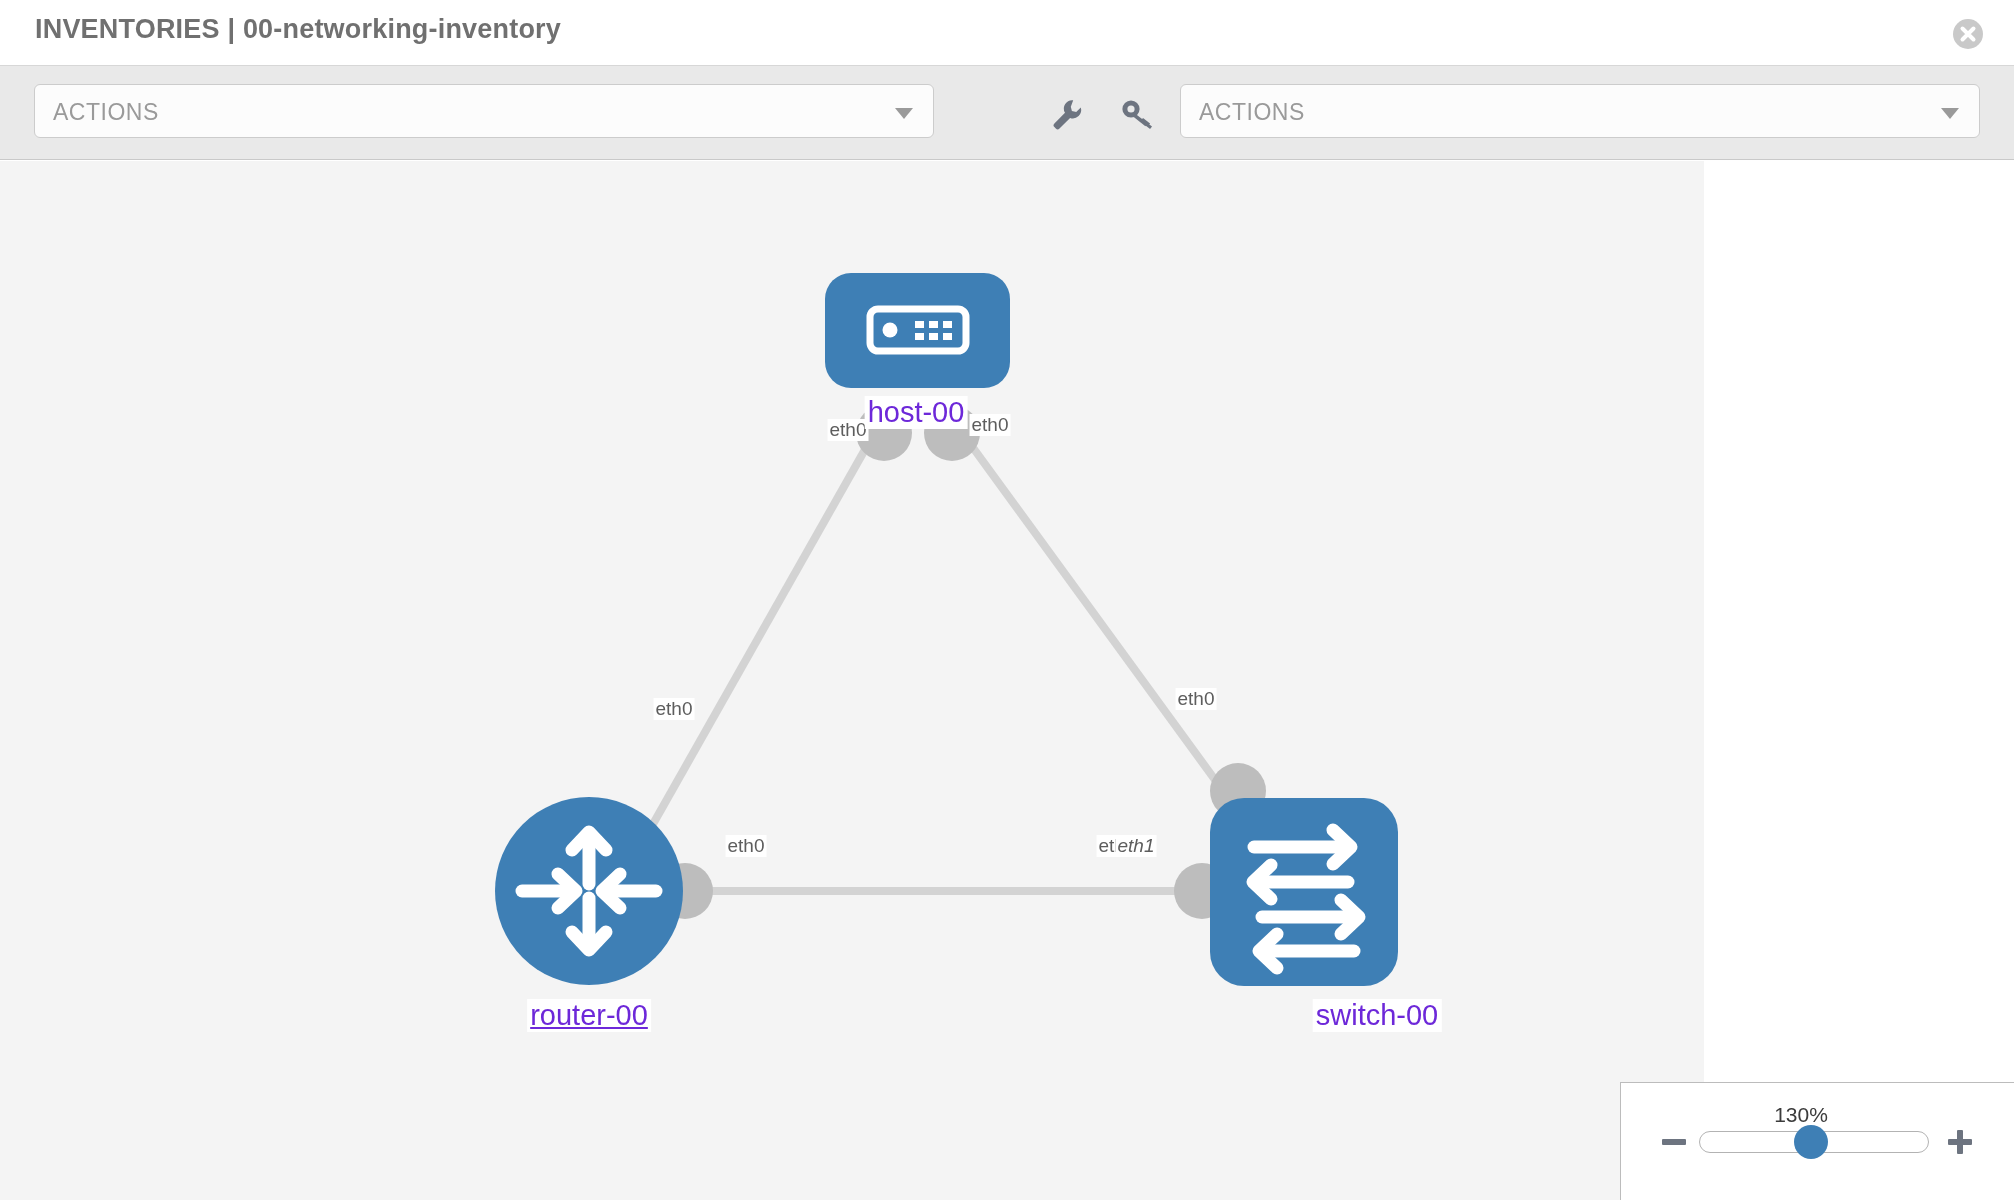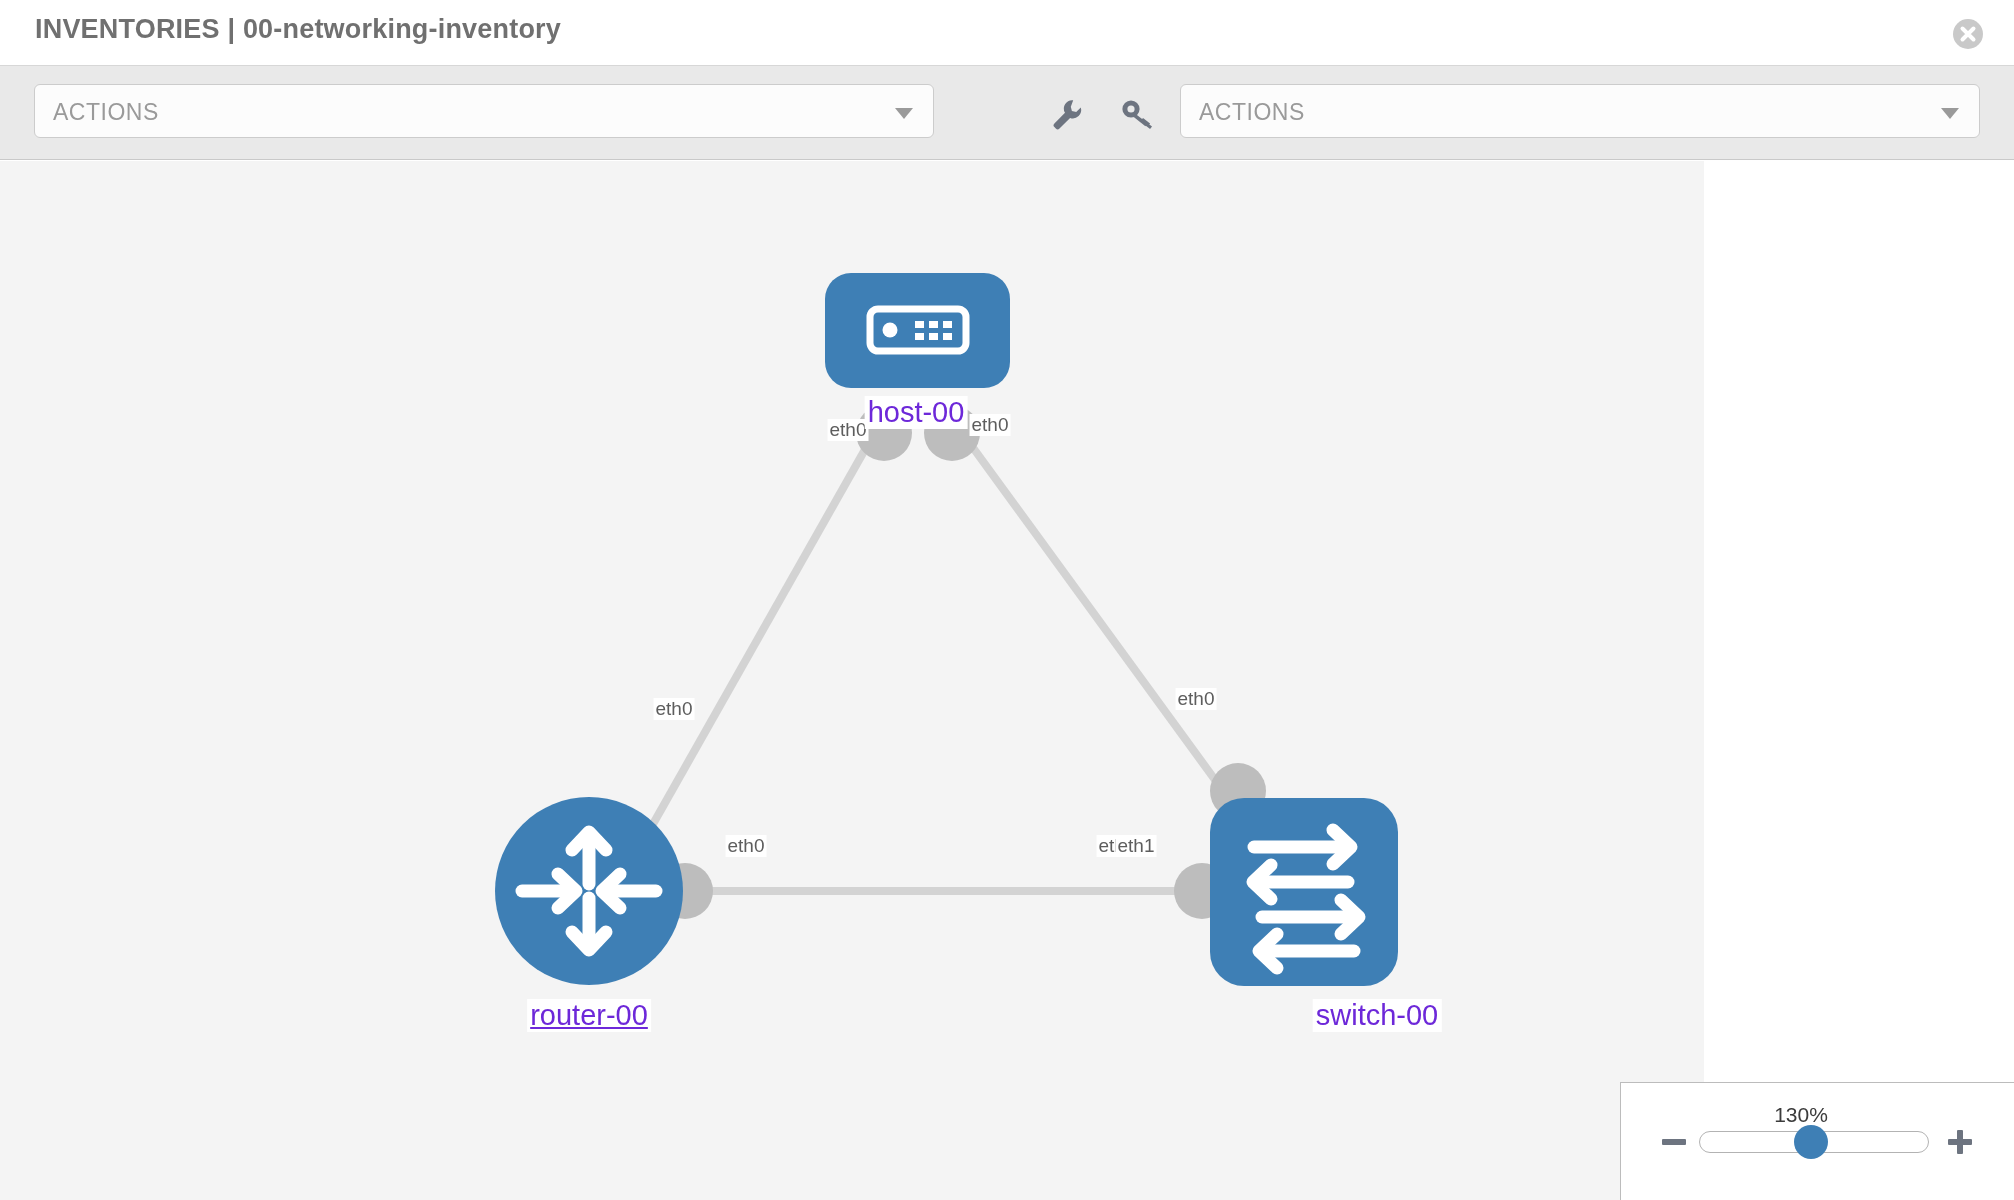--- a/index.html
+++ b/index.html
@@ -308,21 +308,21 @@
   <div class="iface-label" style="left:990px; top:253px;">eth0</div>
 
   <div class="iface-label" style="left:674px; top:537px;">eth0</div>
 
   <div class="iface-label" style="left:1196px; top:527px;">eth0</div>
 
   <div class="iface-label" style="left:746px; top:674px;">eth0</div>
 
   <div class="iface-label" style="left:1117px; top:674px;">eth0</div>
 
-  <div class="iface-label" style="left:1136px; top:674px;">eth1</div>
+  <div class="iface-label" style="left:1136px; top:674px;font-style:italic;">eth1</div>
 
   <div class="node-label" style="left:589px; top:838px;text-decoration:underline;">router-00</div>
 
   <div class="node-label" style="left:1377px; top:838px;text-align:center;">switch-00</div>
 </div>
 
 <div class="zoom-panel">
   <div class="zoom-value">130%</div>
   <div class="zoom-minus"></div>
   <div class="zoom-track"></div>

